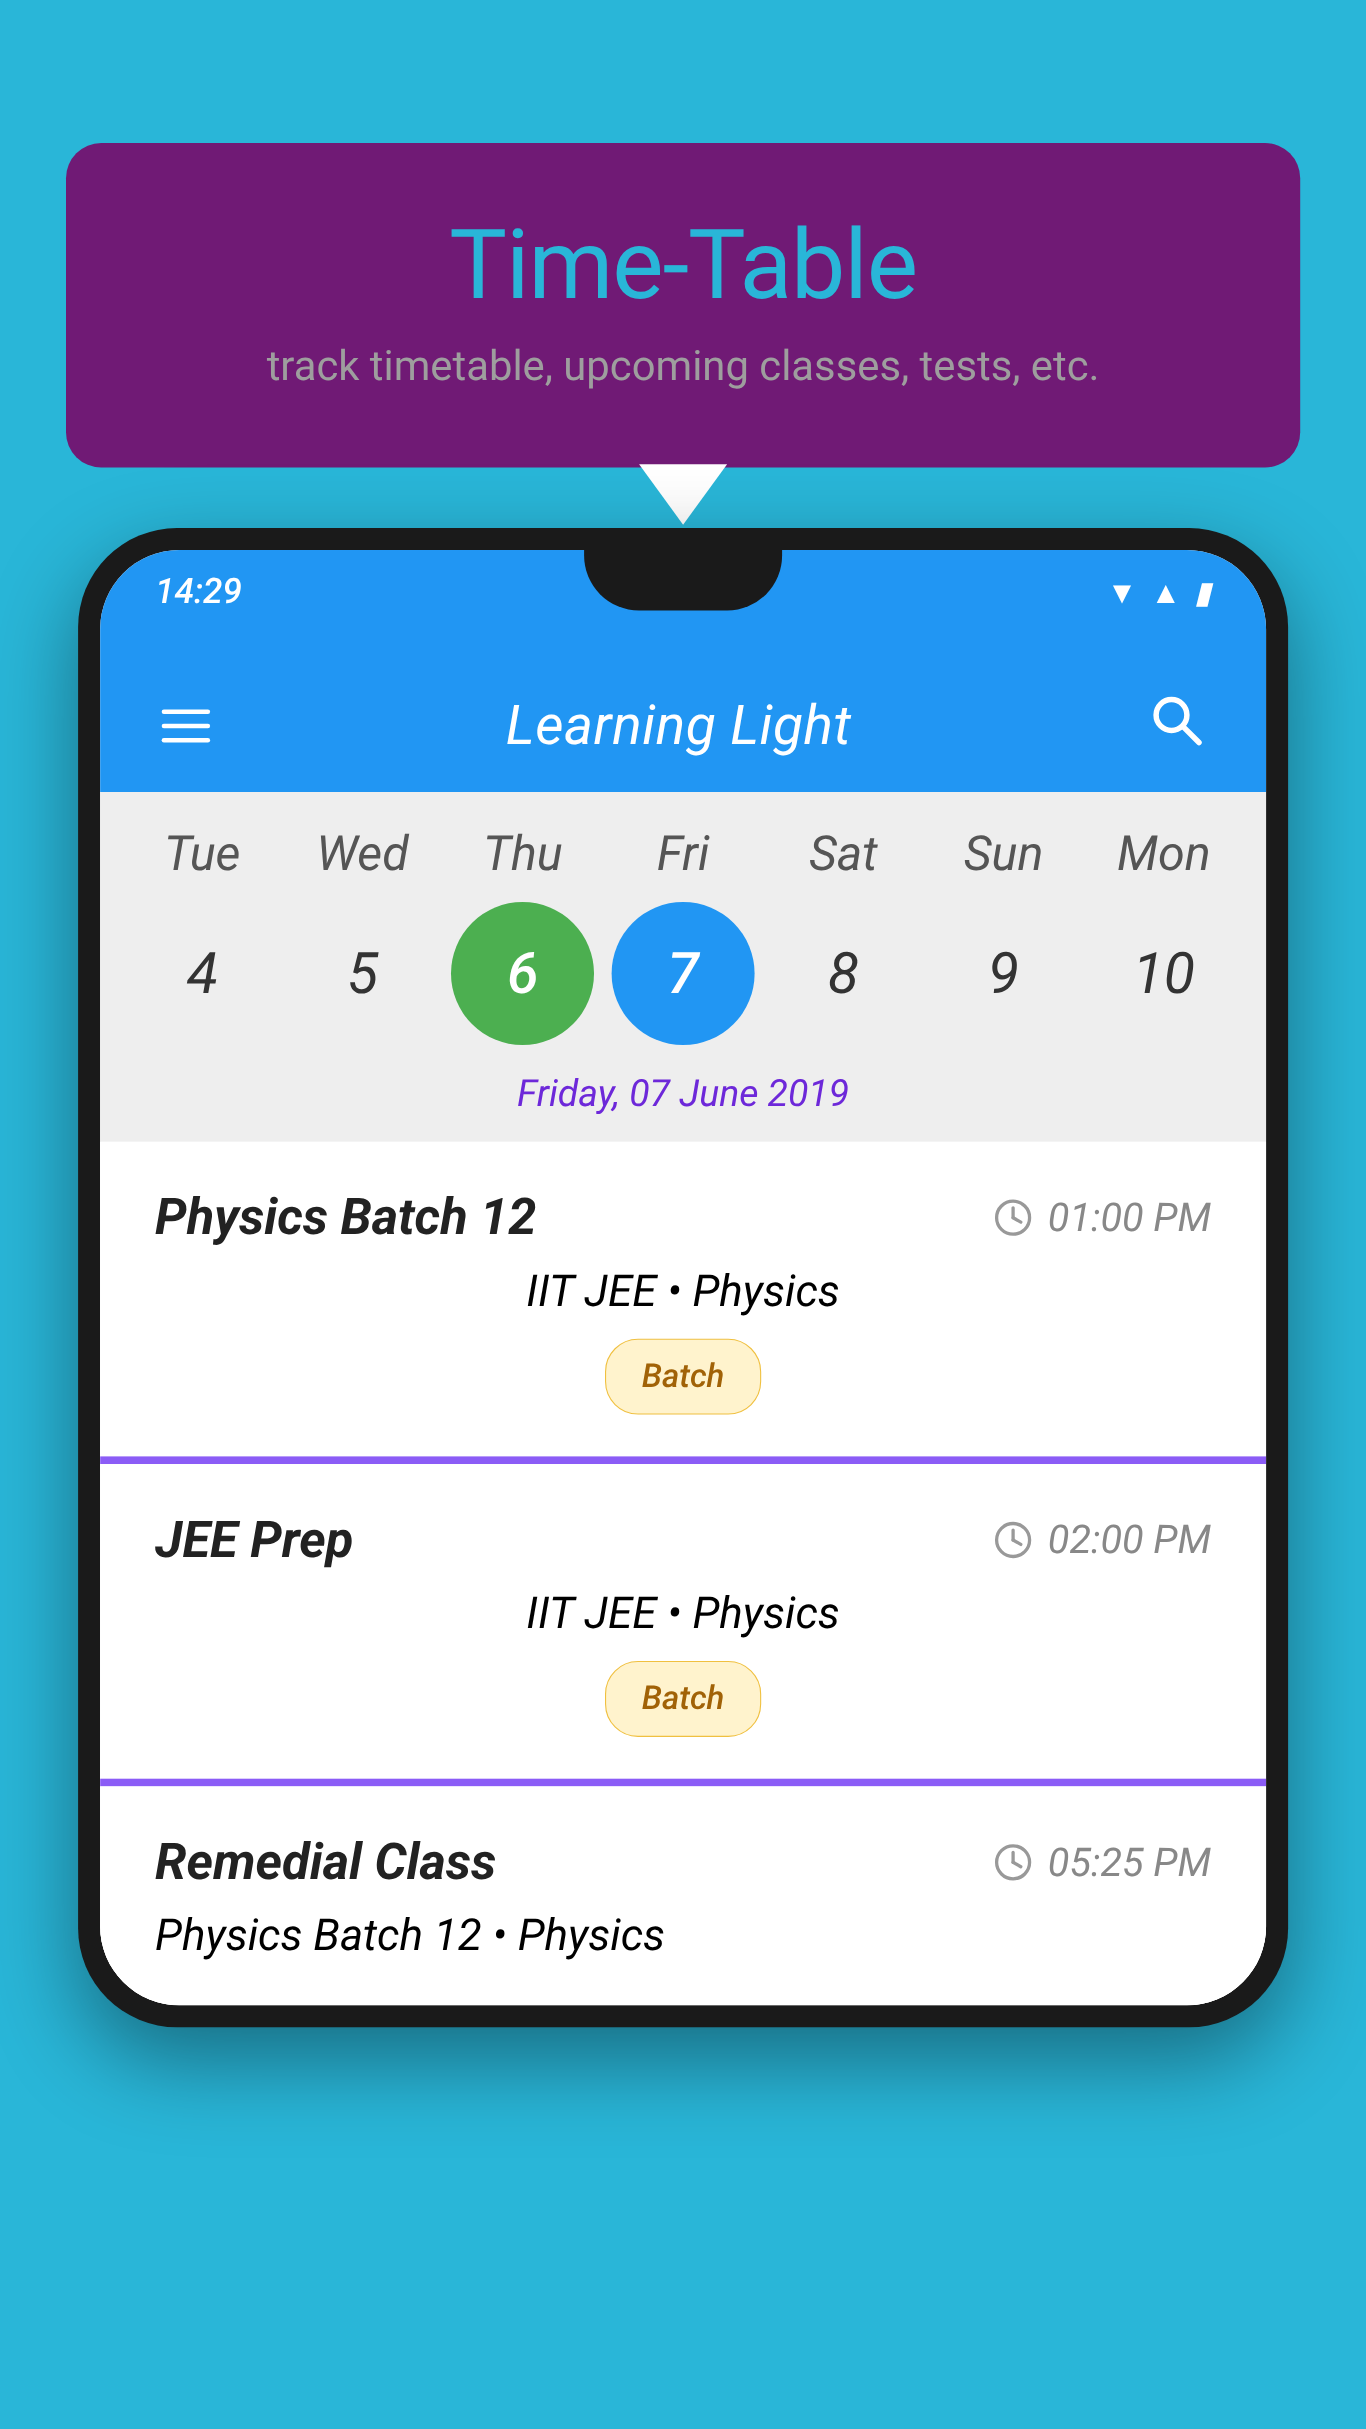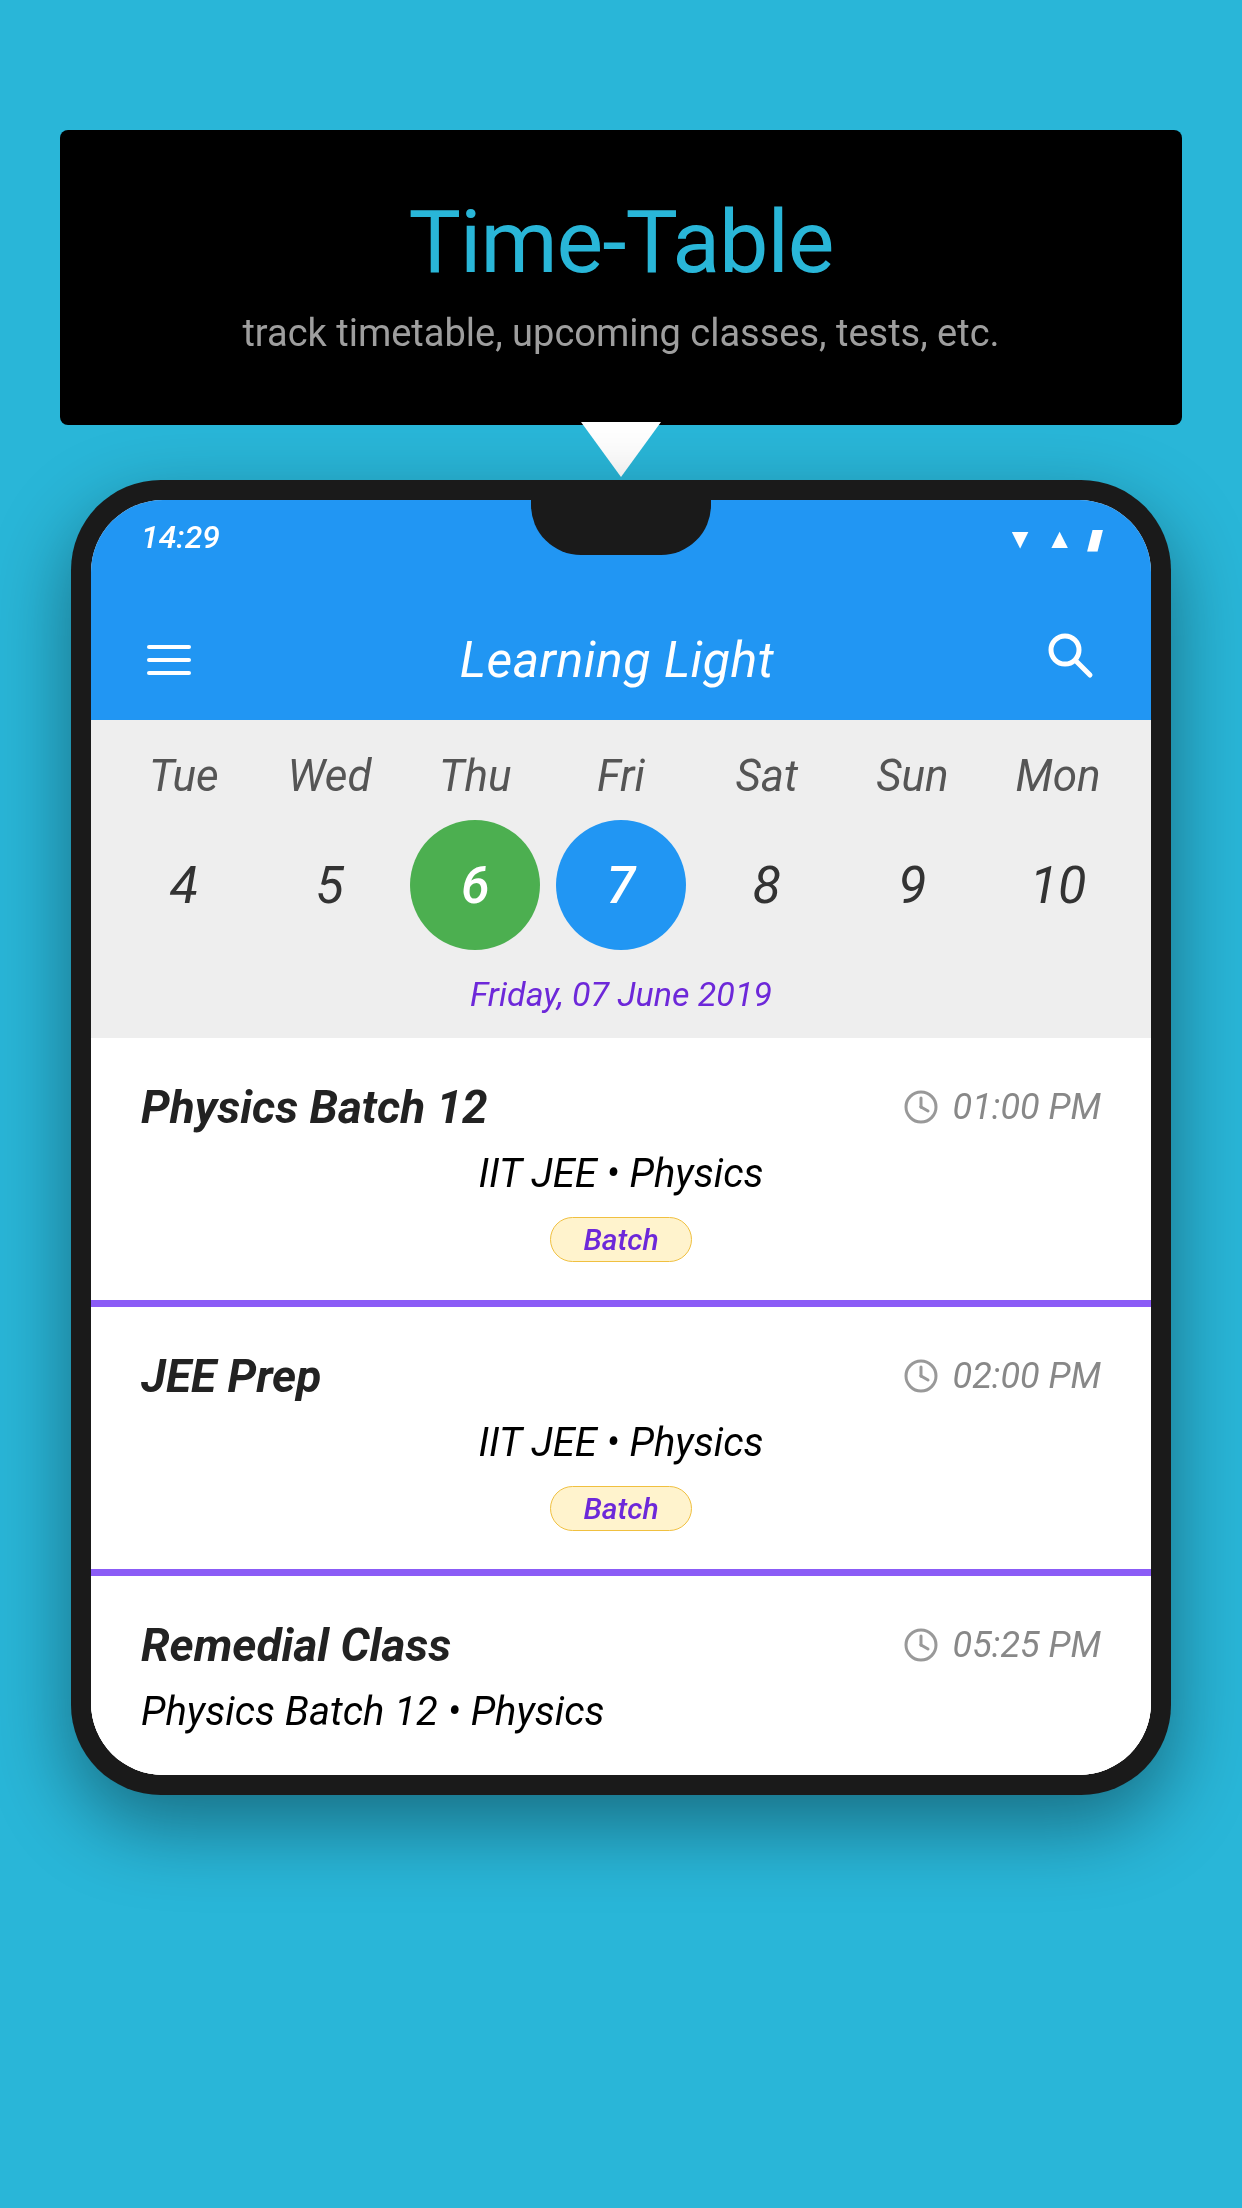--- a/index.html
+++ b/index.html
@@ -16,22 +16,22 @@
 
     
     .speech-bubble-area {
       position: absolute;
       top: 130px;
       left: 60px;
       right: 60px;
     }
 
     .speech-bubble {
-      background: #000000;
-      border-radius: 8px;
+      background: #701a75;
+      border-radius: 32px;
       padding: 60px 96px 70px;
       text-align: center;
       position: relative;
     }
 
     .speech-bubble::after {
       content: '';
       position: absolute;
       bottom: -52px;
       left: 50%;
@@ -251,24 +251,24 @@
 
     .schedule-subtitle {
       font-size: 40px;
       color: #000000;
       margin-bottom: 20px;
     }
 
     .batch-badge {
       display: inline-block;
       background: #FFF3CD;
-      color: #6d28d9;
+      color: #a16207;
       border: 1.5px solid #F0C040;
       border-radius: 30px;
-      padding: 4px 32px;
+      padding: 16px 32px;
       font-size: 30px;
       font-weight: 500;
     }
 
     
     .schedule-item-partial {
       padding: 42px 50px 20px;
       background: white;
     }
   </style>

